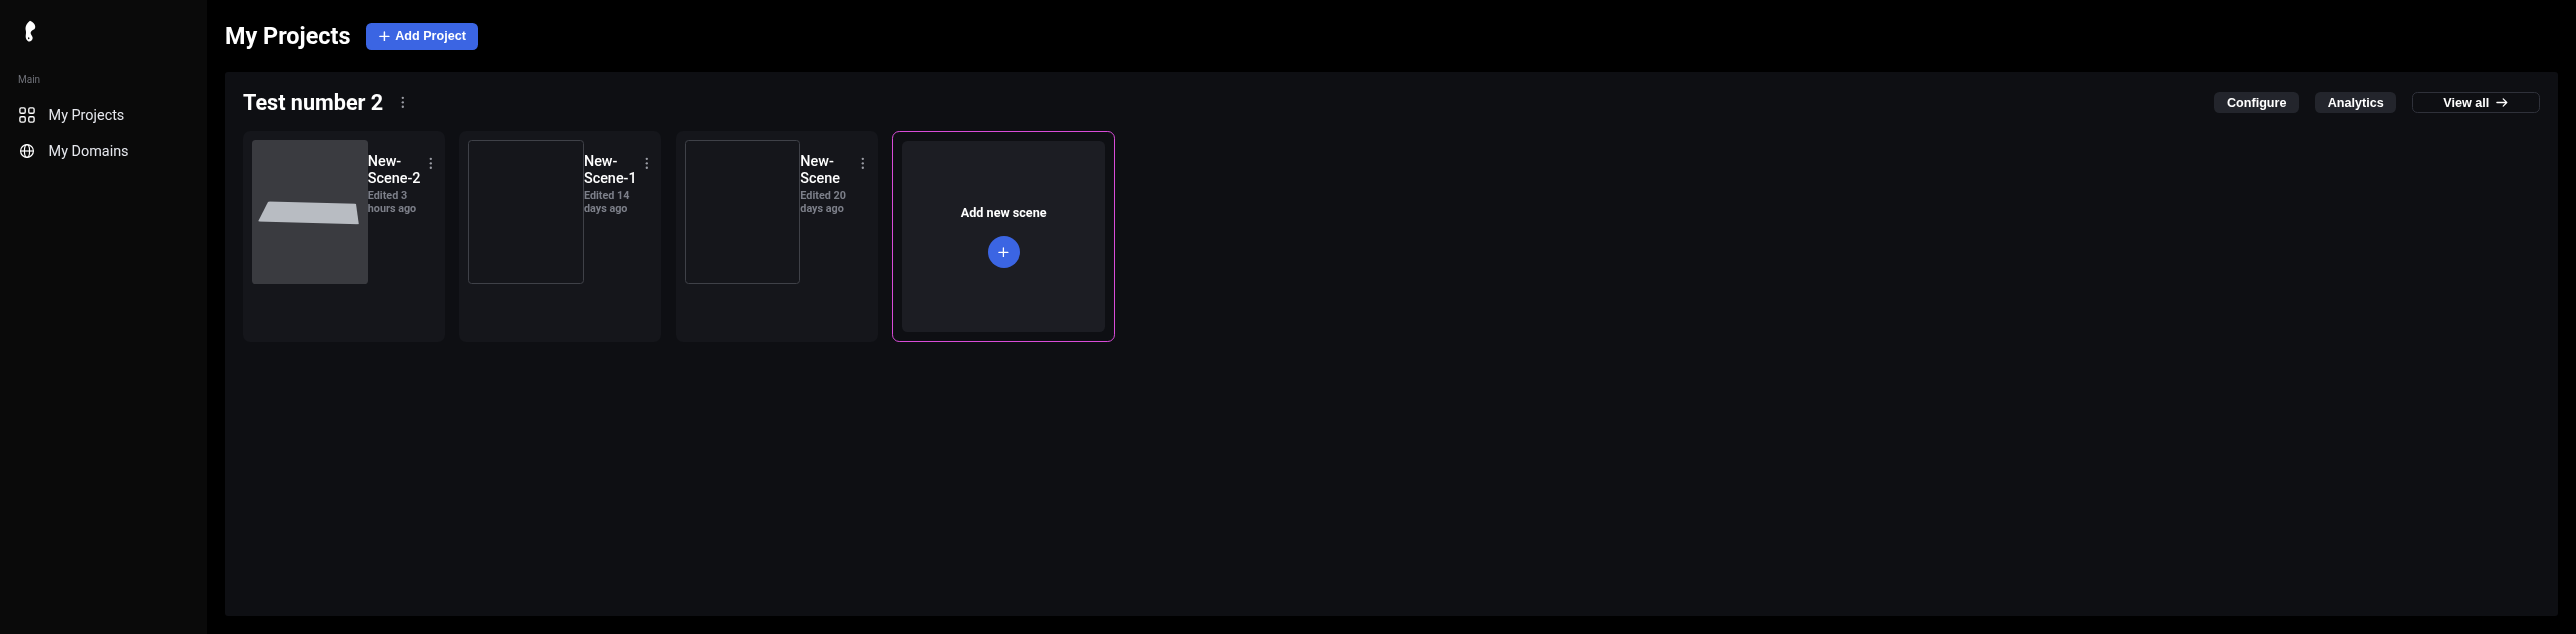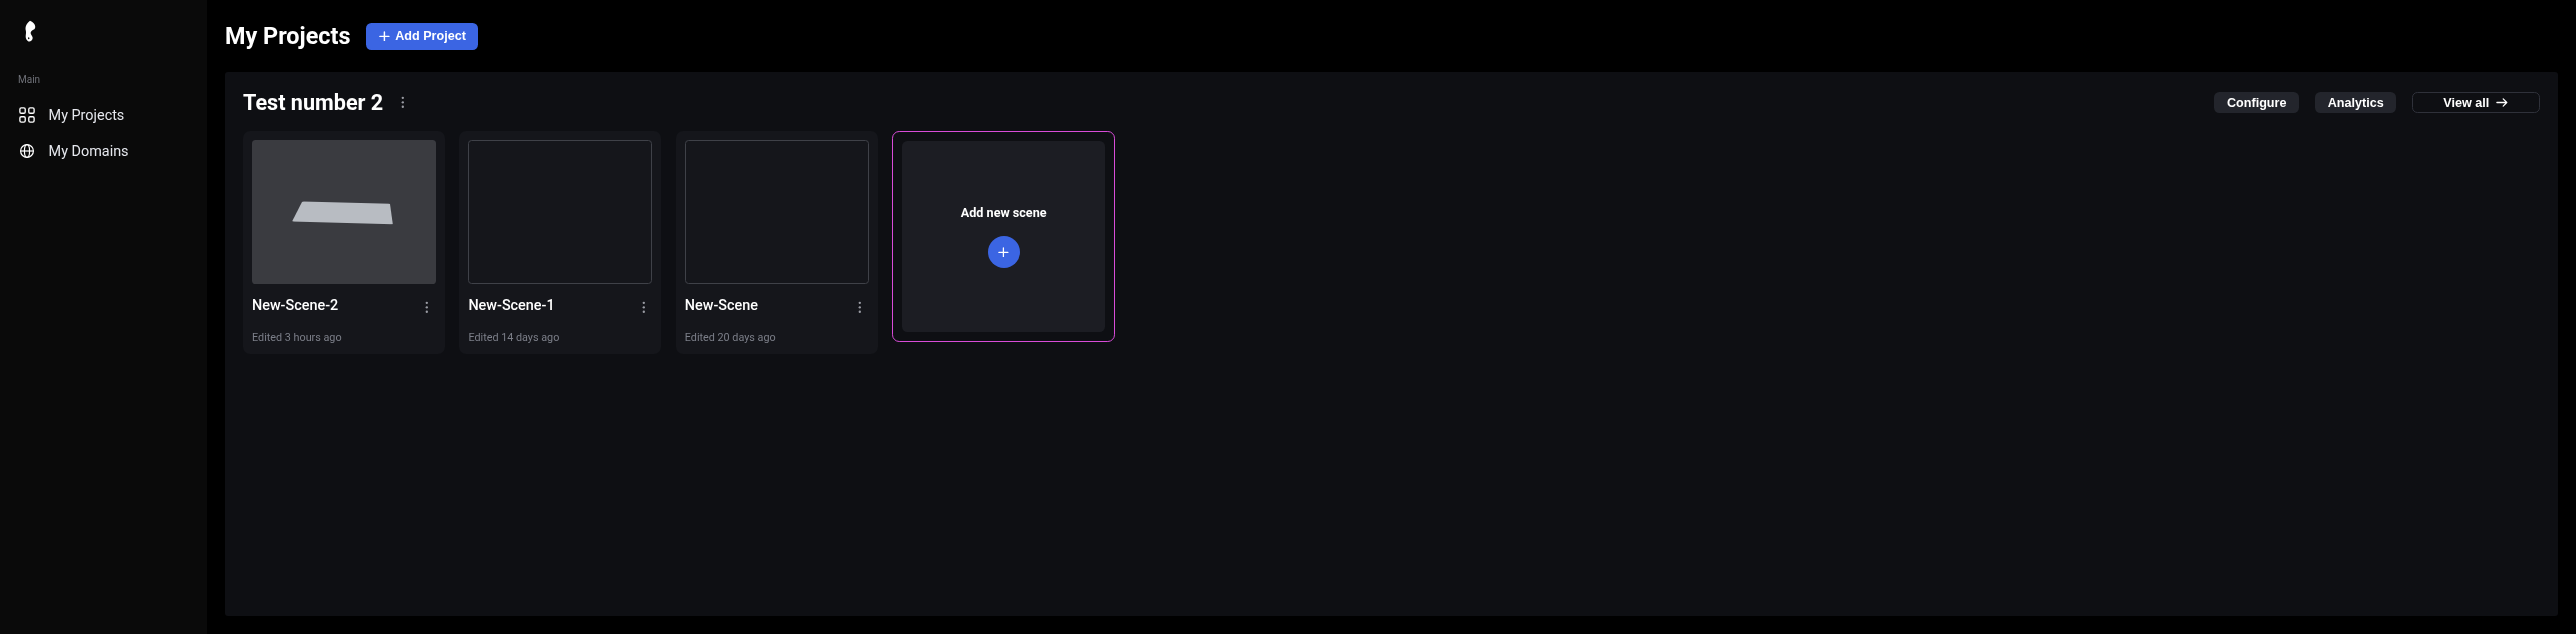--- a/index.html
+++ b/index.html
@@ -155,21 +155,21 @@
     .cards {
       display: flex;
       gap: 14.4px;
     }
     .card {
       width: 202px;
       background: #15161b;
       border-radius: 7.2px;
       padding: 9px 9px 10.8px 9px;
       display: flex;
-      flex-direction: column;
+      flex-direction: row;
     }
     .thumb {
       width: 100%;
       height: 144px;
       border-radius: 3.6px;
       background: #202126;
       display: flex;
       align-items: center;
       justify-content: center;
       position: relative;
@@ -186,21 +186,22 @@
     }
     .ground-wrap { perspective: 360px; display:flex; align-items:center; justify-content:center; width:100%; height:100%; }
     .scene-name {
       font-size: 14.4px;
       font-weight: 500;
       margin-top: 12.6px;
     }
     .scene-meta {
       color: #7c7f89;
       font-size: 10.8px;
-      margin-top: 17px;
+      margin-top: 2px;
+      font-weight: bold;
     }
     .card-row { display:flex; align-items:flex-start; justify-content:space-between; margin-top:12.6px; }
     .card-info { display:flex; flex-direction:column; }
     .card-info .scene-name { margin-top:0; }
     .mini-dots { width:18px; height:18px; display:flex; align-items:center; justify-content:center; cursor:pointer; margin-top:1.8px; }
 
     .add-card {
       width: 223px;
       height: 211px;
       border-radius: 7.2px;

